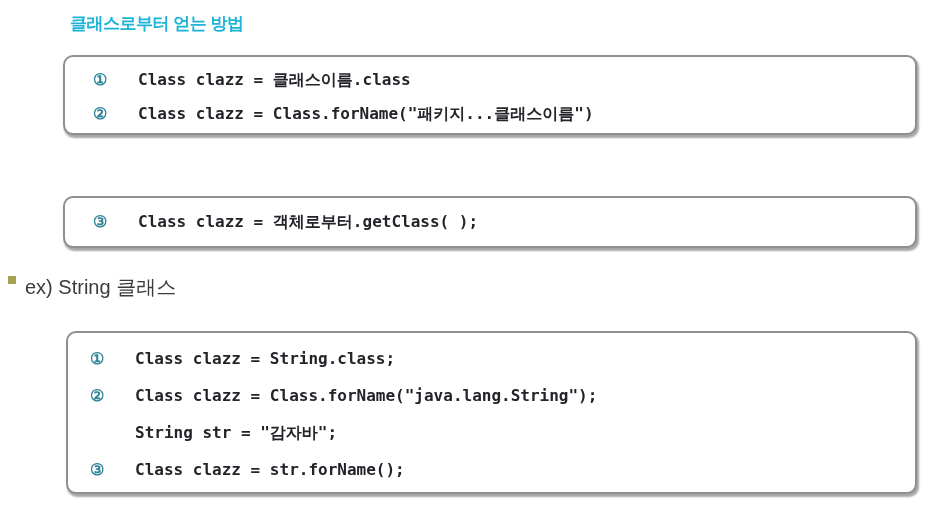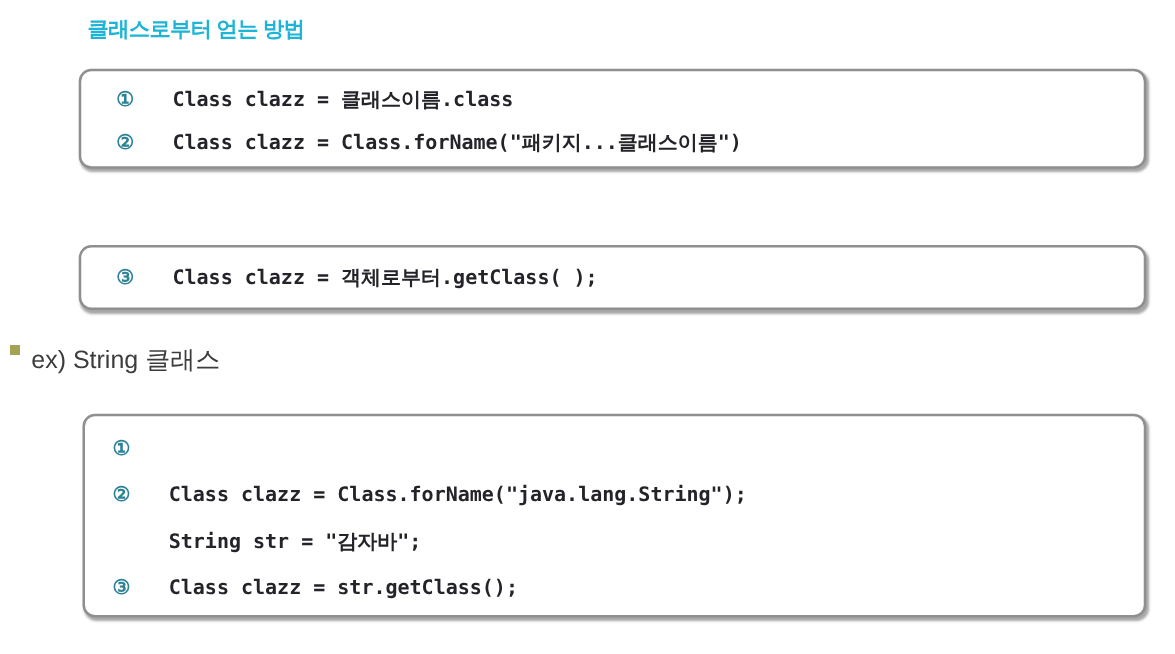--- a/index.html
+++ b/index.html
@@ -91,28 +91,29 @@
   </div>
 
   <div class="bullet-row">
     <span class="bullet-square"></span>
     <span>ex) String 클래스</span>
   </div>
 
   <div class="code-box box3">
     <div class="code-line">
       <span class="marker">①</span>
+      <span class="code-text">Class clazz = String.class;</span>
     </div>
     <div class="code-line">
       <span class="marker">②</span>
       <span class="code-text">Class clazz = Class.forName("java.lang.String");</span>
     </div>
     <div class="code-line">
       <span class="marker"></span>
       <span class="code-text">String str = "감자바";</span>
     </div>
     <div class="code-line">
       <span class="marker">③</span>
-      <span class="code-text">Class clazz = str.getClass();</span>
+      <span class="code-text">Class clazz = str.forName();</span>
     </div>
   </div>
 
 </div>
 
 </body></html>

